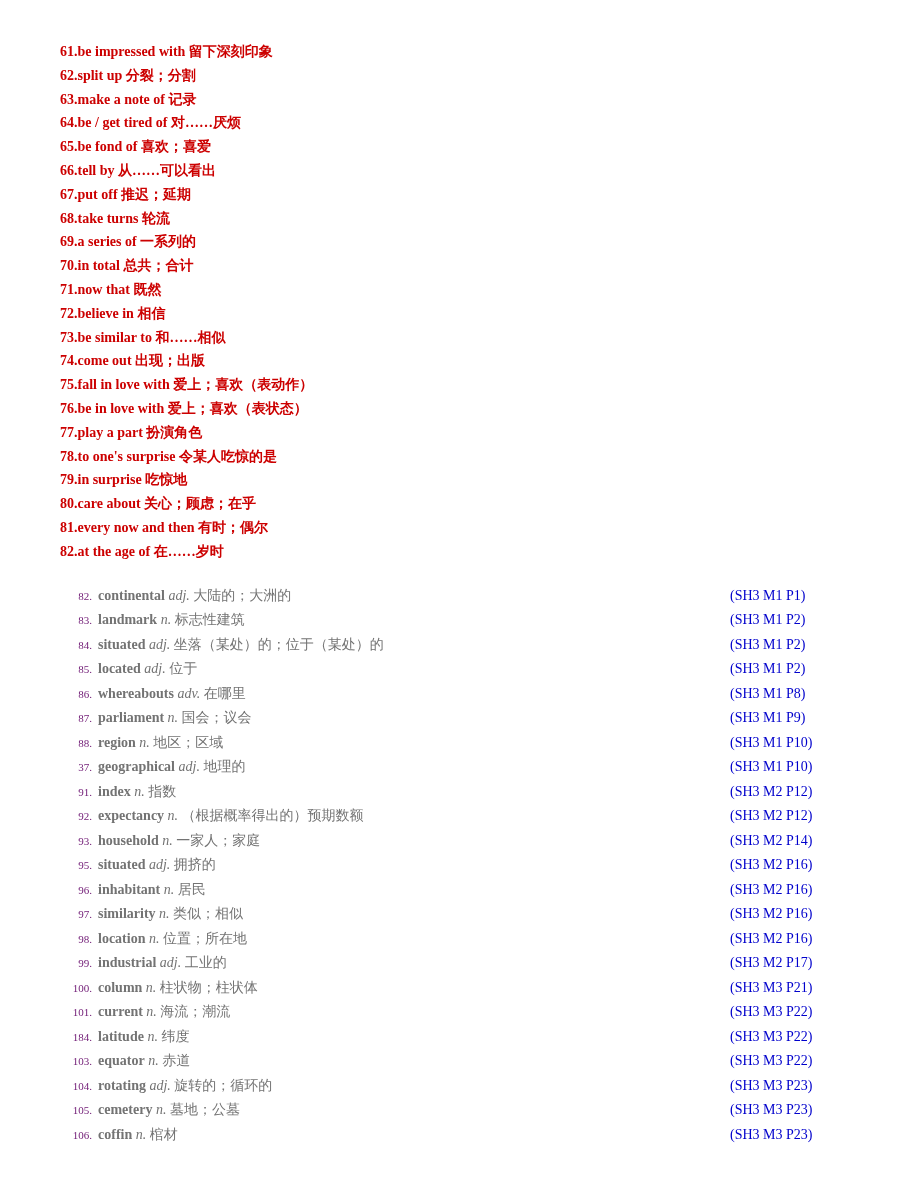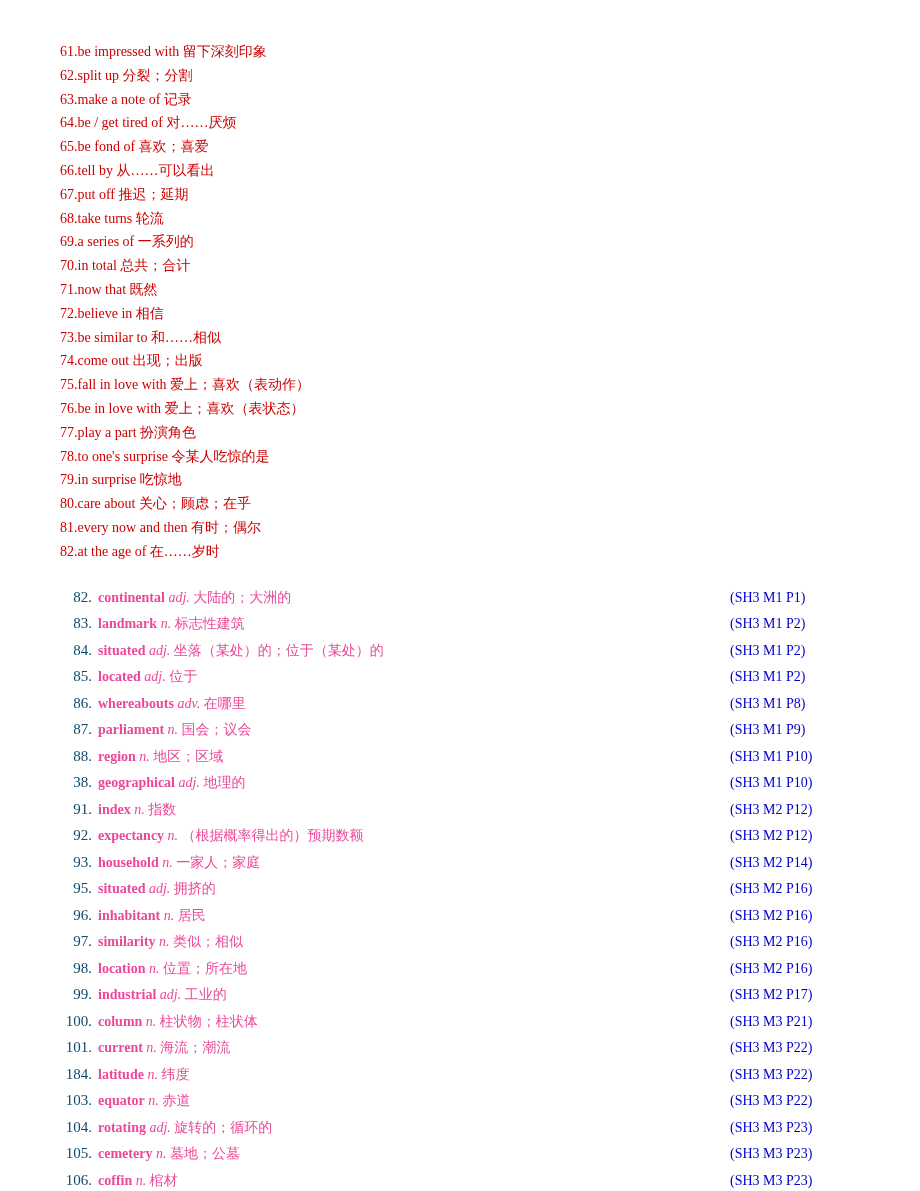--- a/index.html
+++ b/index.html
@@ -13,36 +13,37 @@
       padding: 40px 60px 60px 60px;
     }
     .blue { color: #0000cc; }
     .phrase-list {
       margin-bottom: 20px;
     }
     .phrase-item {
       line-height: 1.7;
       color: #cc0000;
       font-size: 14px;
+      font-weight: bold;
     }
     .vocab-row {
       display: flex;
       align-items: baseline;
       line-height: 1.75;
       width: 100%;
     }
     .vocab-num {
-      color: #0c4a6e;
+      color: #701a75;
       min-width: 38px;
       text-align: right;
       padding-right: 6px;
-      font-size: 15px;
+      font-size: 11px;
     }
     .vocab-word {
-      color: #ec4899;
+      color: #737373;
       min-width: 420px;
       font-size: 14px;
       flex: 1;
     }
     .vocab-word em {
       font-style: italic;
     }
     .vocab-ref {
       color: #0000cc;
       font-size: 14px;
@@ -107,21 +108,21 @@
       <span class="vocab-num blue">87.</span>
       <span class="vocab-word blue"><strong>parliament</strong> <em>n.</em>  国会；议会</span>
       <span class="vocab-ref blue">(SH3 M1 P9)</span>
     </div>
     <div class="vocab-row">
       <span class="vocab-num blue">88.</span>
       <span class="vocab-word blue"><strong>region</strong> <em>n.</em>  地区；区域</span>
       <span class="vocab-ref blue">(SH3 M1 P10)</span>
     </div>
     <div class="vocab-row">
-      <span class="vocab-num blue">38.</span>
+      <span class="vocab-num blue">37.</span>
       <span class="vocab-word blue"><strong>geographical</strong> <em>adj.</em>  地理的</span>
       <span class="vocab-ref blue">(SH3 M1 P10)</span>
     </div>
     <div class="vocab-row">
       <span class="vocab-num blue">91.</span>
       <span class="vocab-word blue"><strong>index</strong> <em>n.</em>  指数</span>
       <span class="vocab-ref blue">(SH3 M2 P12)</span>
     </div>
     <div class="vocab-row">
       <span class="vocab-num blue">92.</span>

